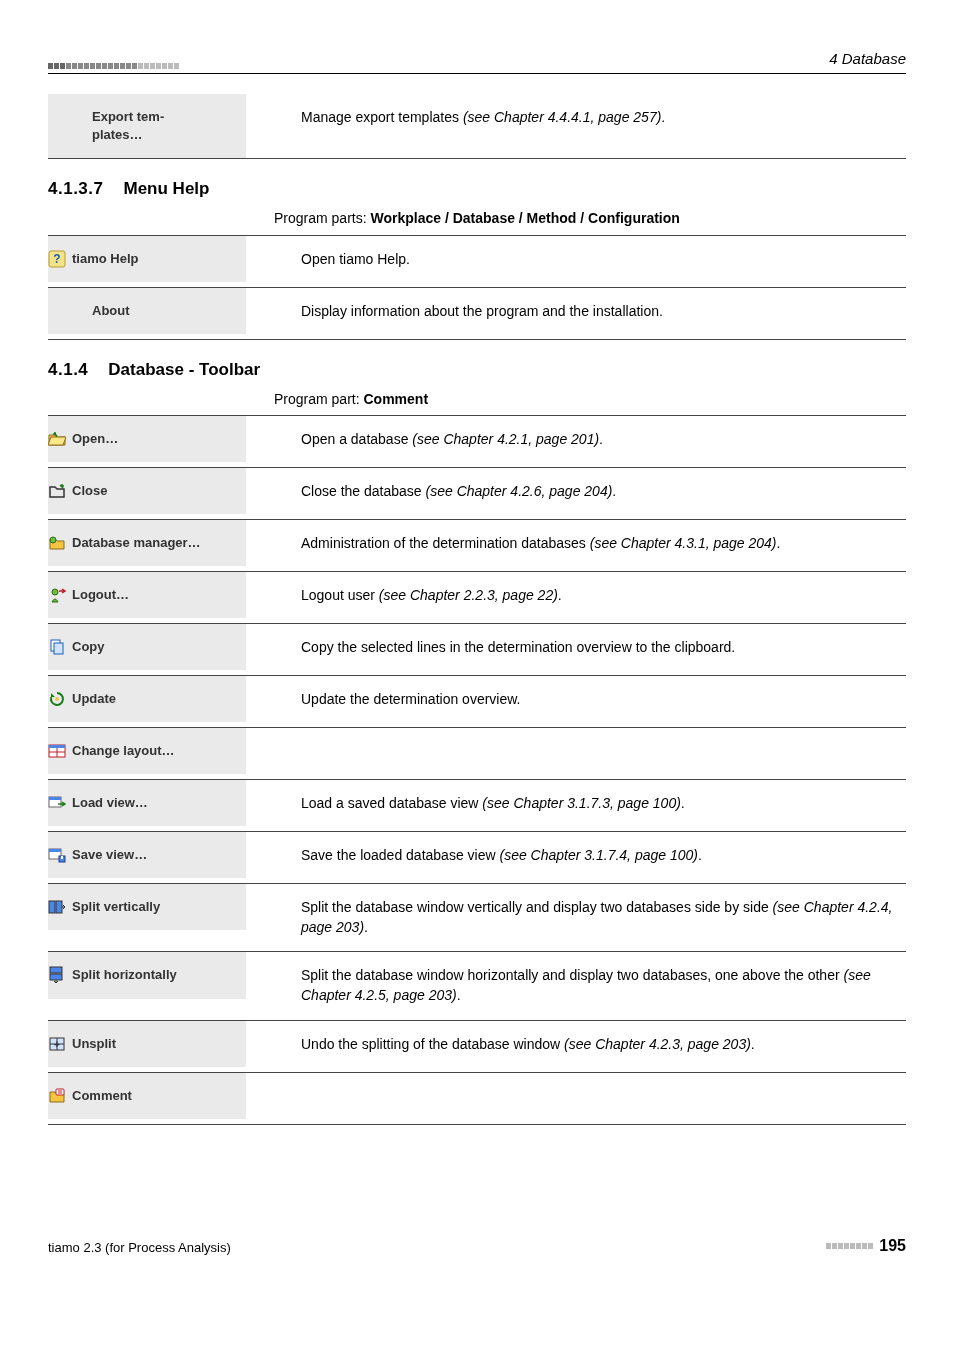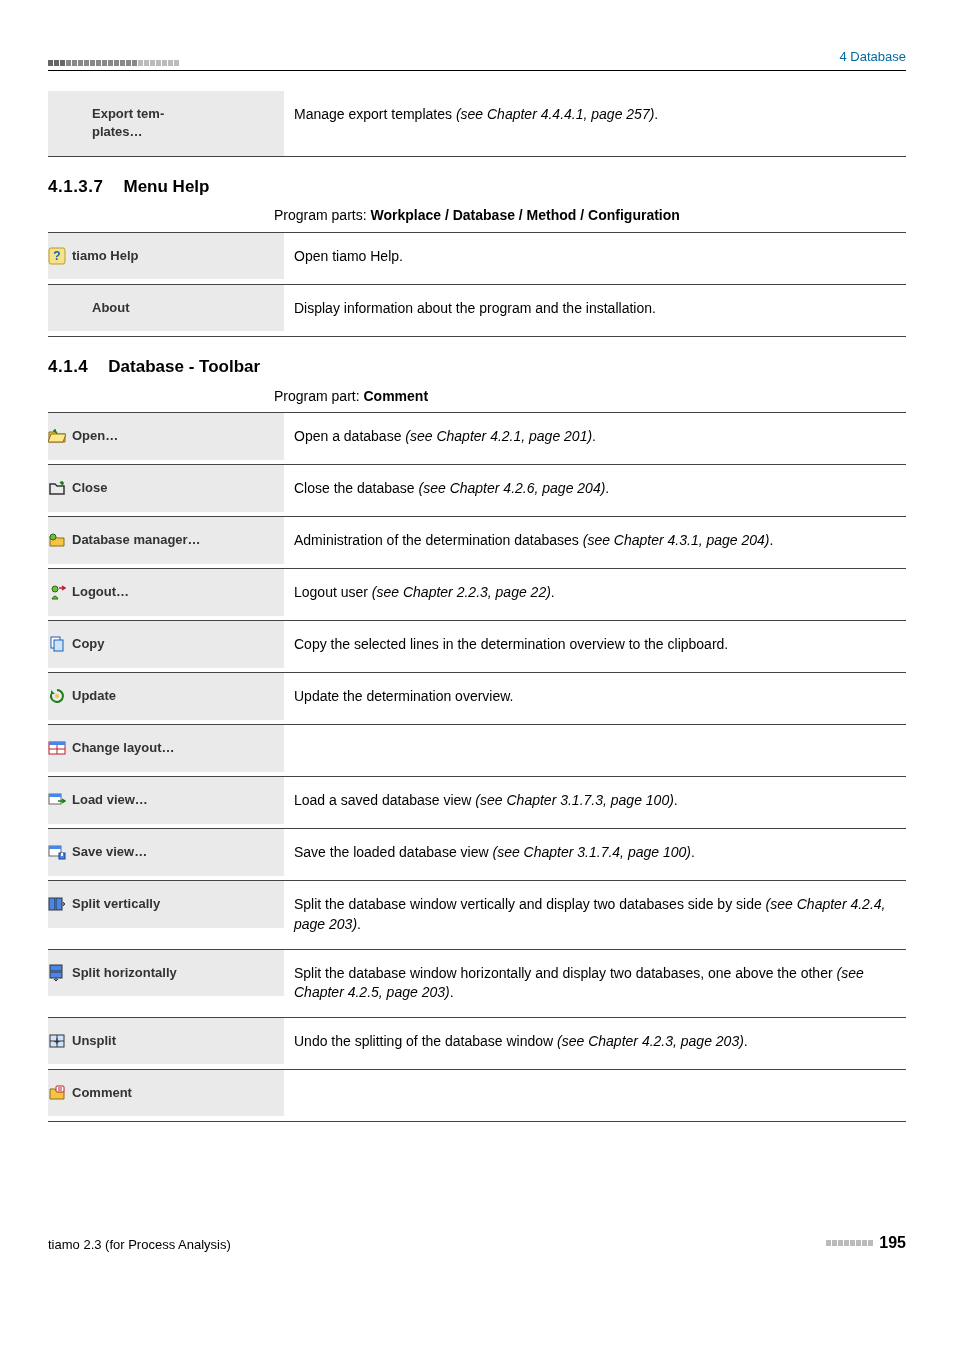--- a/index.html
+++ b/index.html
@@ -23,44 +23,46 @@
   .top-rule .blocks {
     display: flex;
     gap: 1px;
   }
   .top-rule .blocks span {
     width: 5px; height: 6px; background: #888; display: inline-block;
   }
   .top-rule .blocks span:nth-child(-n+3){ background:#666; }
   .top-rule .blocks span:nth-child(n+16){ background:#bbb; }
   .top-rule .chap {
-    font-size: 13px;
-    color: #0369a1;
+    font-size: 15px;
+    color: #000000;
+    font-style: italic;
   }
   .item-row {
     display: flex;
     align-items: flex-start;
     border-bottom: 1px solid #444;
     min-height: 52px;
   }
   .item-label {
-    width: 236px;
+    width: 198px;
     flex-shrink: 0;
     padding: 14px 10px 14px 0;
     display: flex;
     align-items: center;
     gap: 6px;
     font-weight: bold;
     font-size: 13px;
     color: #333;
   }
   .item-desc {
     flex: 1;
     padding: 14px 8px 14px 10px;
     font-size: 14px;
+    margin-left: 45px;
   }
   .item-desc em, .italic { font-style: italic; }
   .icon {
     width: 18px; height: 18px; flex-shrink: 0;
     display:inline-flex; align-items:center; justify-content:center;
   }
   h2.sec {
     font-size: 17px;
     font-weight: 700;
     margin-top: 18px;

